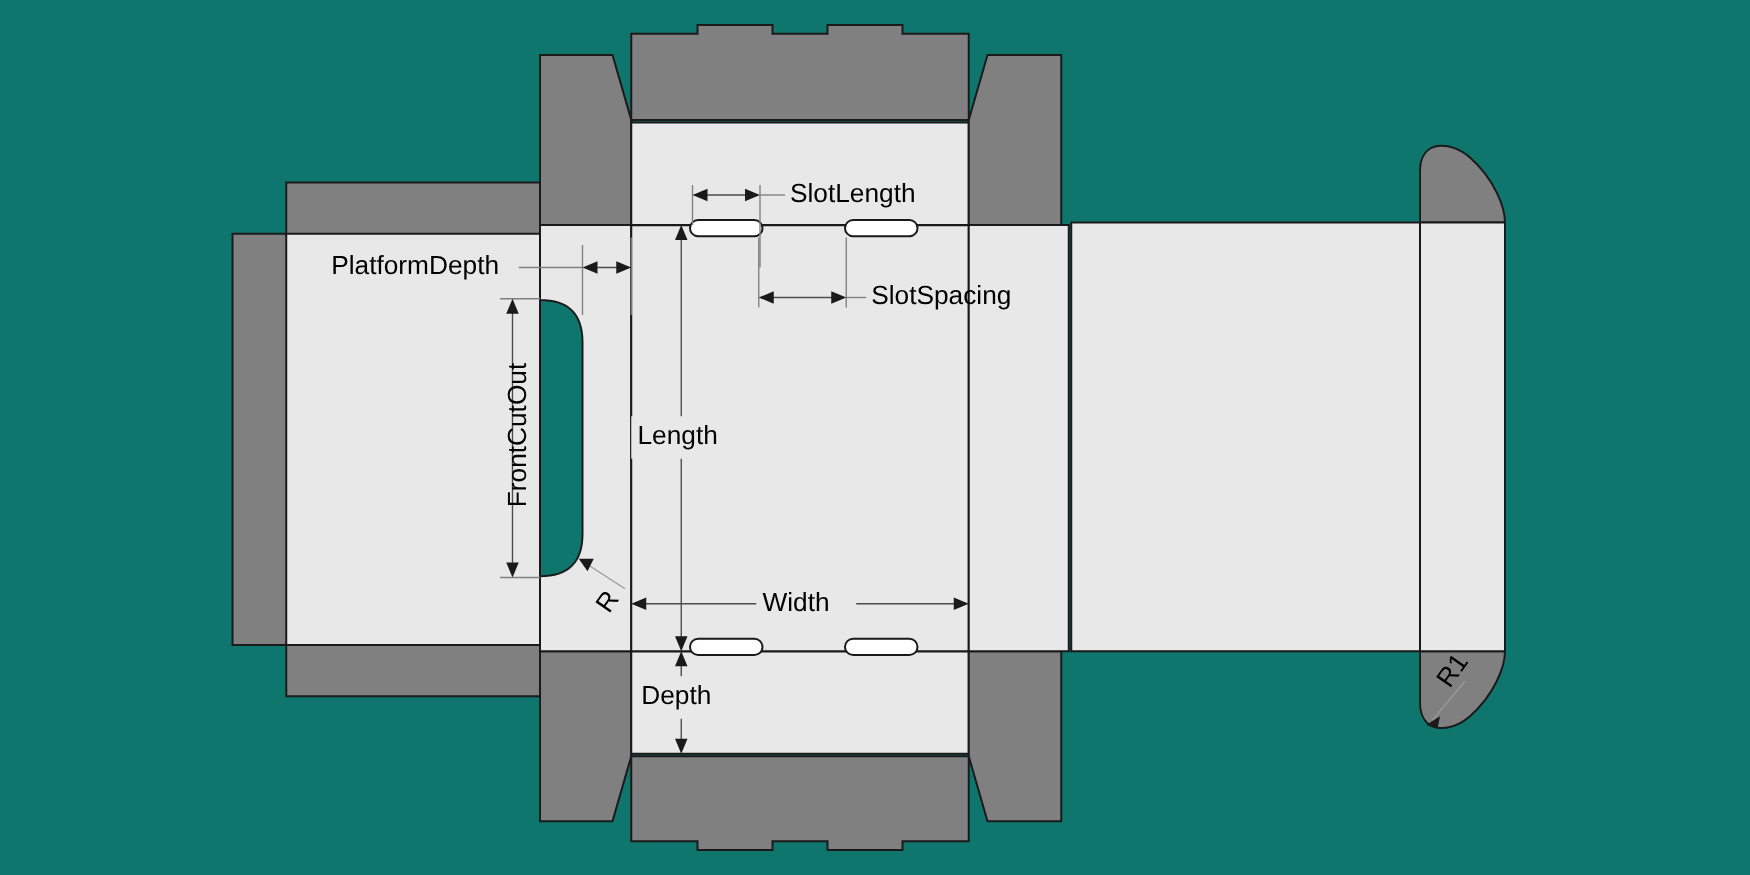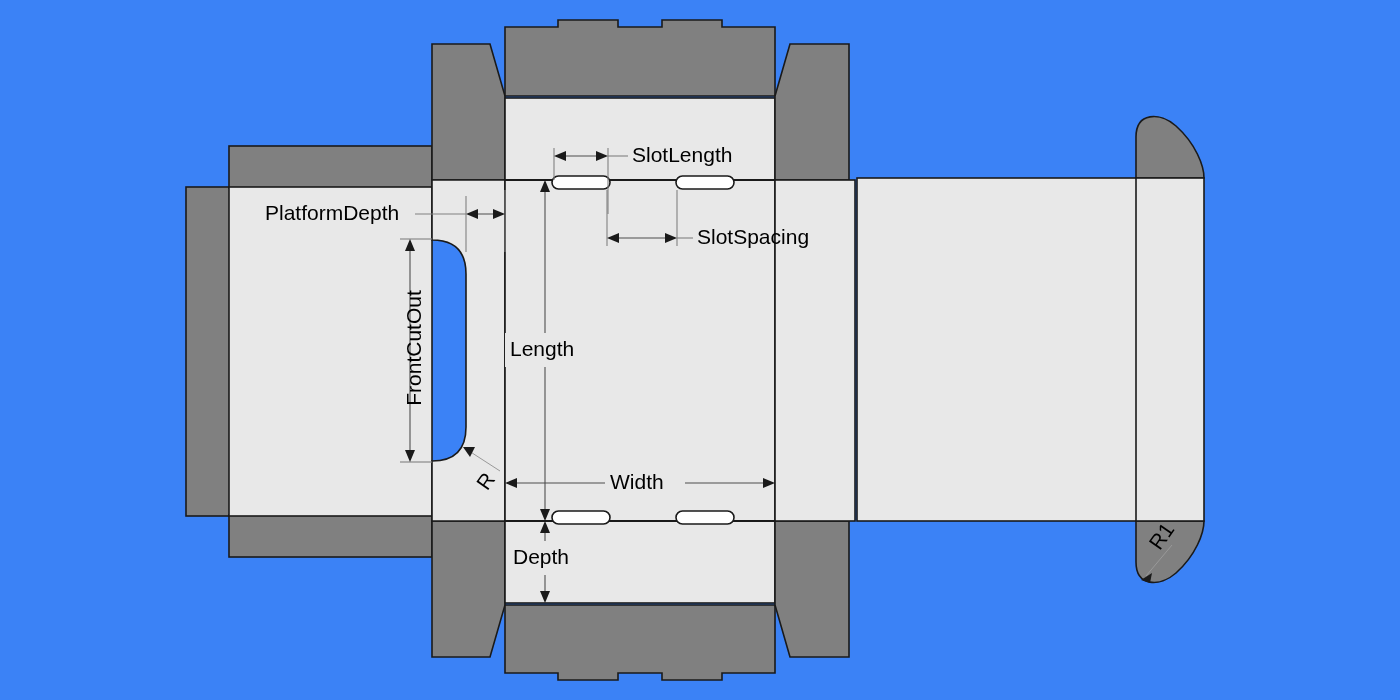--- a/index.html
+++ b/index.html
@@ -11,21 +11,21 @@
   body {
     width: 1400px;
     height: 700px;
     overflow: hidden;
     font-family: "Liberation Sans", sans-serif;
   }
   #stage {
     position: relative;
     width: 1400px;
     height: 700px;
-    background: #3b82f6;
+    background: #0f766e;
   }
   svg#dieline {
     display: block;
     width: 1400px;
     height: 700px;
   }
   .panel-light {
     fill: #e8e8e8;
     stroke: #1a1a1a;
     stroke-width: 1.6;

